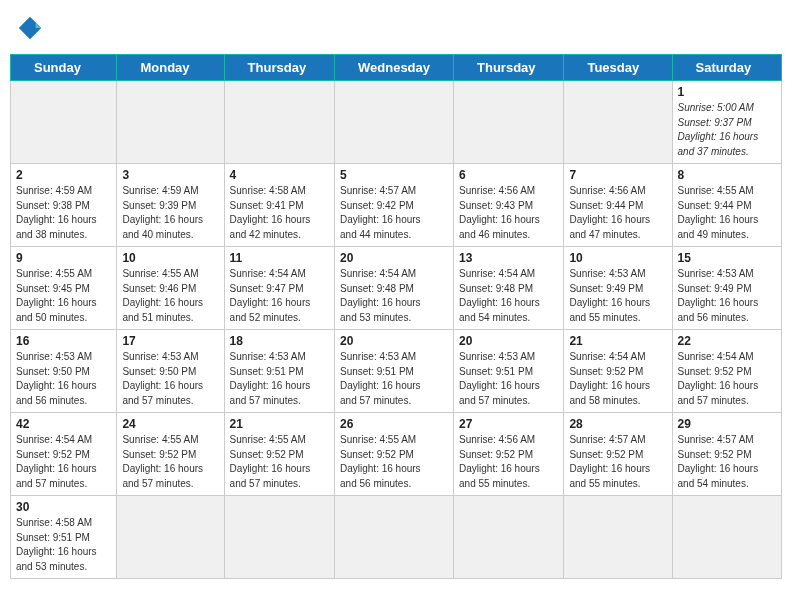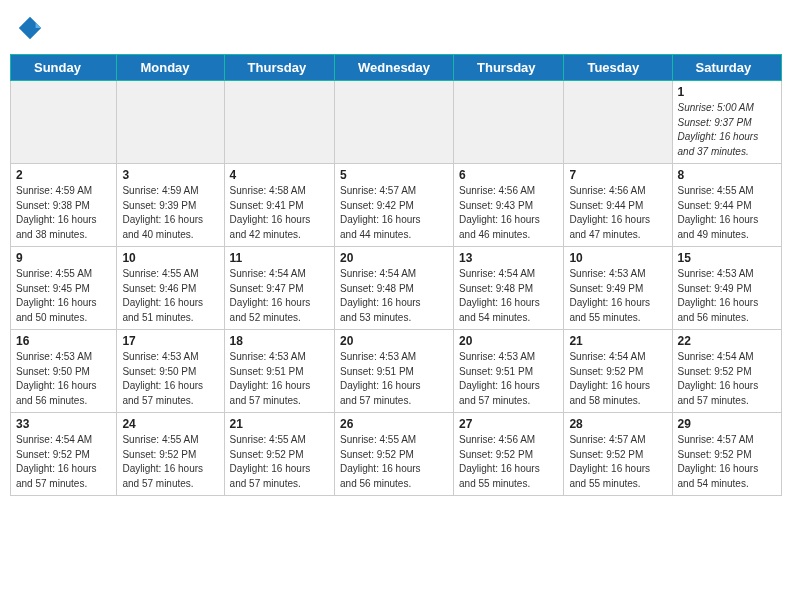--- a/index.html
+++ b/index.html
@@ -282,21 +282,21 @@
         <td>
           <div class="day-number">22</div>
           <div class="day-info" style="white-space: pre-line;">Sunrise: 4:54 AM
 Sunset: 9:52 PM
 Daylight: 16 hours
 and 57 minutes.</div>
         </td>
       </tr>
       <tr>
         <td>
-          <div class="day-number">33</div>
+          <div class="day-number">42</div>
           <div class="day-info" style="white-space: pre-line;">Sunrise: 4:54 AM
 Sunset: 9:52 PM
 Daylight: 16 hours
 and 57 minutes.</div>
         </td>
         <td>
           <div class="day-number">24</div>
           <div class="day-info" style="white-space: pre-line;">Sunrise: 4:55 AM
 Sunset: 9:52 PM
 Daylight: 16 hours
@@ -330,15 +330,30 @@
 Daylight: 16 hours
 and 55 minutes.</div>
         </td>
         <td>
           <div class="day-number">29</div>
           <div class="day-info" style="white-space: pre-line;">Sunrise: 4:57 AM
 Sunset: 9:52 PM
 Daylight: 16 hours
 and 54 minutes.</div>
         </td>
+      </tr>
+      <tr>
+        <td>
+          <div class="day-number">30</div>
+          <div class="day-info" style="white-space: pre-line;">Sunrise: 4:58 AM
+Sunset: 9:51 PM
+Daylight: 16 hours
+and 53 minutes.</div>
+        </td>
+        <td class="shaded"></td>
+        <td class="shaded"></td>
+        <td class="shaded"></td>
+        <td class="shaded"></td>
+        <td class="shaded"></td>
+        <td class="shaded"></td>
       </tr>
     </tbody>
 </table>
 
 </body></html>

